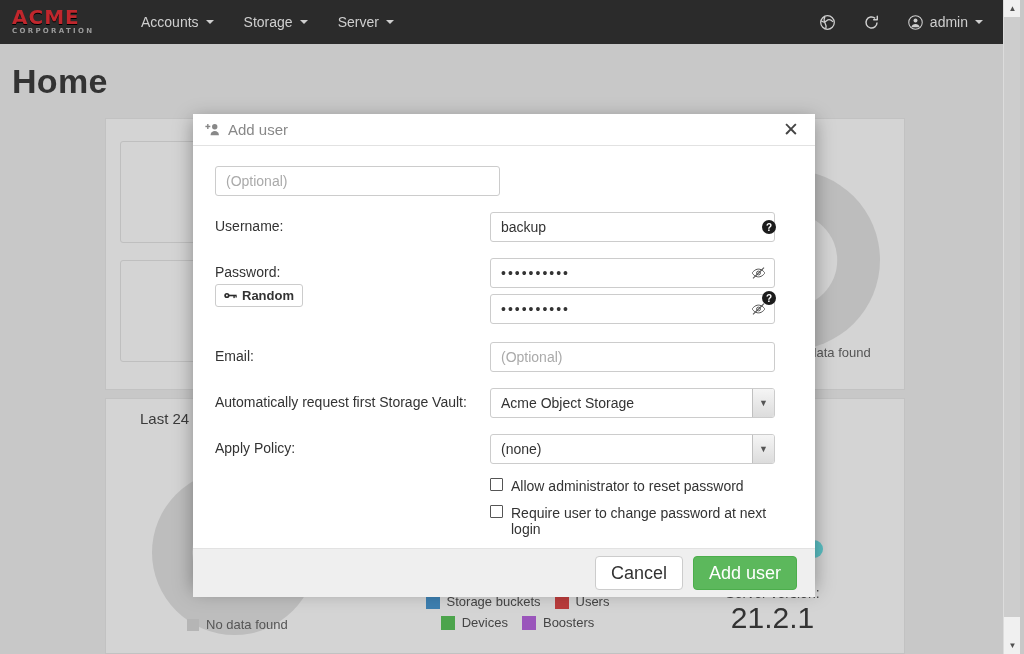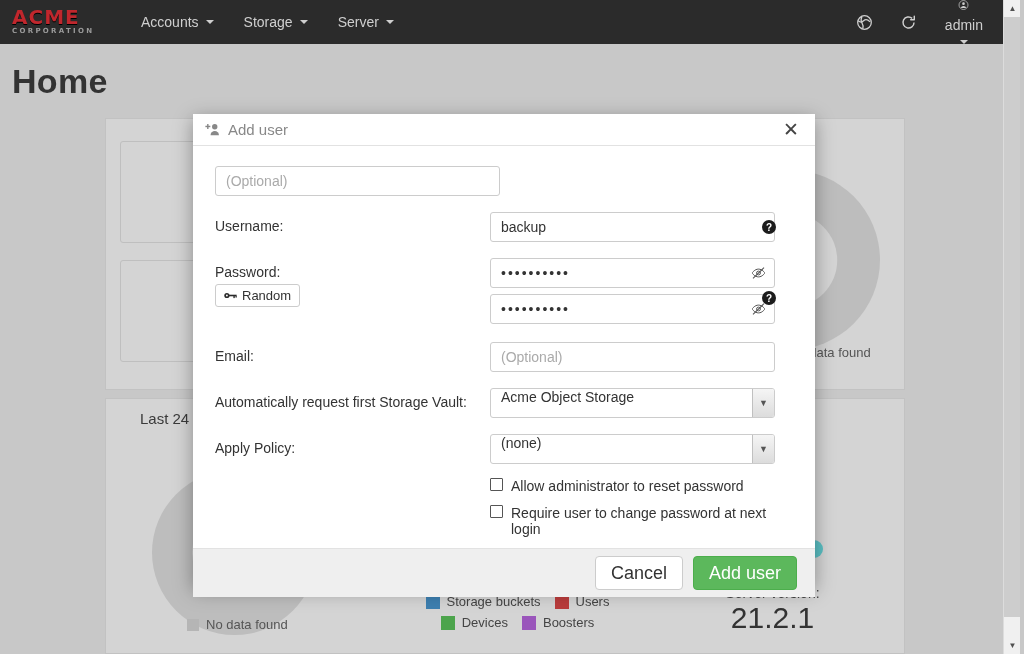--- a/index.html
+++ b/index.html
@@ -65,21 +65,21 @@
     padding-right: 14px; gap: 0px;
   }
   .nav-icon-btn {
     width: 44px; height: 44px;
     display: flex; align-items: center; justify-content: center;
     color: #cfcfcf; cursor: pointer;
   }
   .nav-user {
     display: flex; align-items: center; gap: 7px;
     color: #cfcfcf; font-size: 14px;
-    padding: 0 10px 0 14px; height: 44px; cursor: pointer; flex-direction: column;
+    padding: 0 10px 0 14px; height: 44px; cursor: pointer;
   }
 
   
   .page-title {
     position: absolute; left: 12px; top: 62px;
     font-size: 34px; color: #333; font-weight: bold;
     letter-spacing: 0.3px;
   }
 
   
@@ -214,21 +214,21 @@
     outline: none;
   }
   .txt::placeholder { color: #aaa; }
 
   .sel {
     width: 285px; height: 30px;
     border: 1px solid #ccc; border-radius: 3px;
     background: #fff;
     font-size: 14px; color: #333;
     padding: 0 10px;
-    display: flex; 
+    display: flex; align-items: center;
     position: relative;
     cursor: pointer;
   }
   .sel-arrow {
     position: absolute; right: 0; top: 0;
     width: 22px; height: 100%;
     background: linear-gradient(#f5f5f5, #dcdcdc);
     border-left: 1px solid #c0c0c0;
     border-radius: 0 2px 2px 0;
     display: flex; align-items: center; justify-content: center;
@@ -256,20 +256,21 @@
 
   .btn-random {
     display: inline-flex; align-items: center; gap: 5px;
     border: 1px solid #ccc; border-radius: 3px;
     background: #fff;
     font-size: 13px; color: #333;
     padding: 3px 8px;
     cursor: pointer;
     margin-top: 4px;
     font-family: "Liberation Sans", sans-serif;
+    font-weight: bold;
   }
 
   .chk-row {
     display: flex; align-items: flex-start; gap: 8px;
     margin-left: 275px; margin-bottom: 11px;
     font-size: 14px; color: #333;
   }
   .chkbox {
     width: 13px; height: 13px;
     border: 1px solid #555; background: #fff;

